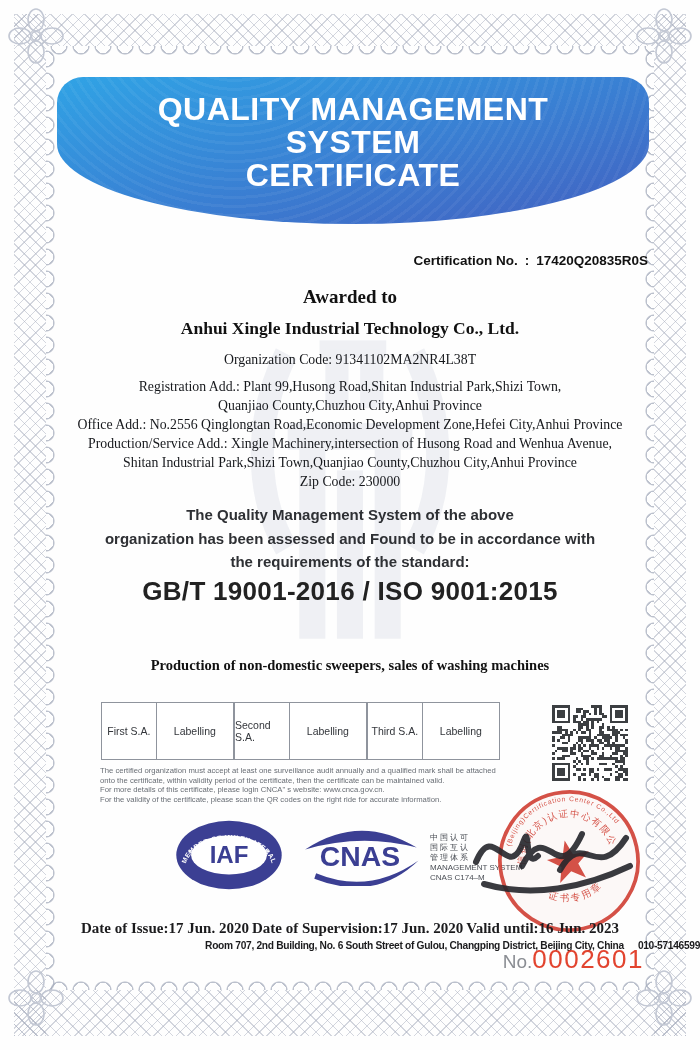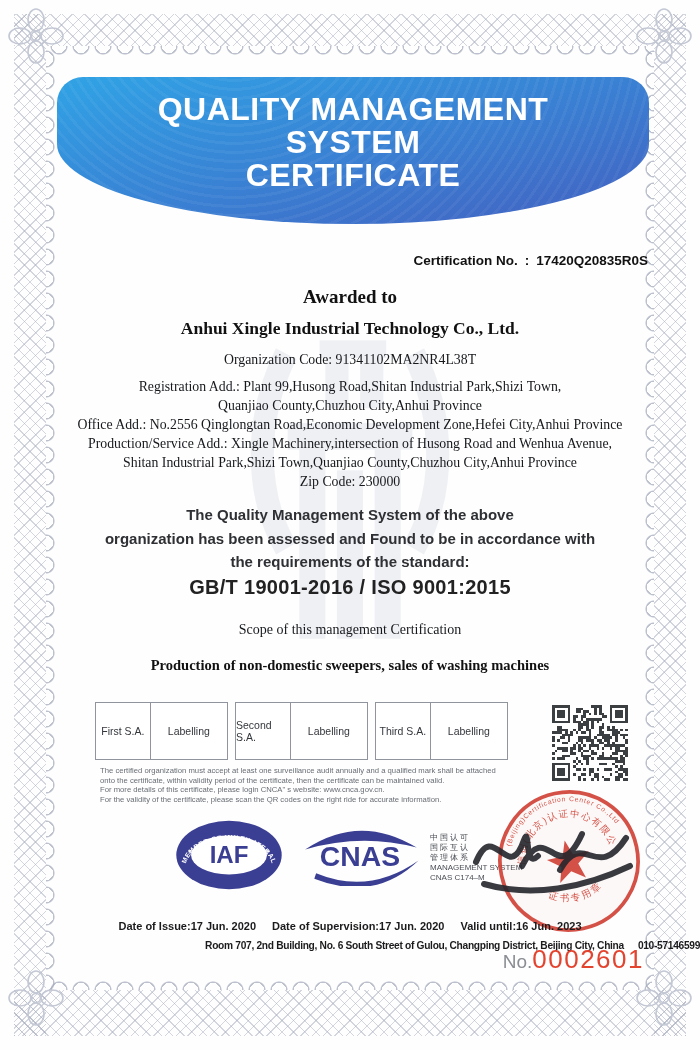--- a/index.html
+++ b/index.html
@@ -46,26 +46,26 @@
   
   .certline{position:absolute;top:253px;right:52px;display:flex;gap:7px;align-items:flex-end;
     font-family:"Liberation Sans",sans-serif;font-weight:700;font-size:13.5px;color:#111;}
   .awarded{position:absolute;left:0;right:0;top:286px;text-align:center;font-weight:700;font-size:19px;color:#111;}
   .company{position:absolute;left:0;right:0;top:318px;text-align:center;font-weight:700;font-size:17.5px;color:#111;}
   .orgcode{position:absolute;left:0;right:0;top:352px;text-align:center;font-size:13.8px;color:#16181c;}
   .addr{position:absolute;left:40px;right:40px;top:377px;text-align:center;font-size:13.8px;line-height:19px;color:#16181c;}
   .statement{position:absolute;left:40px;right:40px;top:503px;text-align:center;
     font-family:"Liberation Sans",sans-serif;font-weight:700;font-size:15px;line-height:23.5px;color:#2e3034;}
   .standard{position:absolute;left:0;right:0;top:576px;text-align:center;
-    font-family:"Liberation Sans",sans-serif;font-weight:700;font-size:20px;letter-spacing:.3px;color:#222;}
+    font-family:"Liberation Sans",sans-serif;font-weight:700;font-size:26px;letter-spacing:.3px;color:#222;}
   .scope{position:absolute;left:0;right:0;top:622px;text-align:center;font-size:14px;color:#16181c;}
   .production{position:absolute;left:0;right:0;top:657px;text-align:center;font-weight:700;font-size:14.5px;color:#111;}
 
   
-  .audit-row{position:absolute;left:95px;top:702px;display:flex;gap:7px;}
+  .audit-row{position:absolute;left:101px;top:702px;display:flex;gap:0;}
   .audit-box{display:flex;width:131px;height:56px;border:1.5px solid #8f949d;background:rgba(255,255,255,.6);}
   .cell-a{width:41%;border-right:1.5px solid #8f949d;display:flex;align-items:center;justify-content:center;
     font-family:"Liberation Sans",sans-serif;font-size:10.5px;color:#33363b;}
   .cell-b{flex:1;display:flex;align-items:center;justify-content:center;
     font-family:"Liberation Sans",sans-serif;font-size:10.5px;color:#33363b;}
 
   .qr{position:absolute;left:552px;top:705px;width:76px;height:76px;}
 
   .fineprint{position:absolute;left:100px;top:766px;width:450px;
     font-family:"Liberation Sans",sans-serif;font-size:7.7px;line-height:9.7px;color:#686d74;}
@@ -76,22 +76,22 @@
     font-size:13px;letter-spacing:3px;color:#3a6cc8;}
   .iaf-logo{position:absolute;left:172px;top:818px;}
   .cnas-logo{position:absolute;left:296px;top:822px;}
   .acc-text{position:absolute;left:430px;top:833px;font-family:"Liberation Sans",sans-serif;
     font-size:8px;line-height:10px;color:#4a4e55;}
   .acc-text .zh{letter-spacing:2px;}
   .seal{position:absolute;left:494px;top:786px;width:150px;height:150px;transform:rotate(-12deg);opacity:.88;}
   .signature{position:absolute;left:462px;top:798px;width:195px;height:110px;}
 
   
-  .dates{position:absolute;left:0;right:0;top:920px;display:flex;justify-content:center;gap:16px;
-    font-family:Liberation Sans, sans-serif;font-weight:700;font-size:11px;color:#1b1b1d;}
+  .dates{position:absolute;left:0;right:0;top:920px;display:flex;justify-content:center;gap:3px;
+    font-family:Liberation Serif, serif;font-weight:700;font-size:15px;color:#1b1b1d;}
   .footer-addr{position:absolute;left:0;right:0;top:940px;display:flex;justify-content:flex-end;gap:14px;
     font-family:Liberation Sans, sans-serif;font-weight:700;font-size:10.2px;letter-spacing:-.3px;color:#1b1b1d;}
   .serial{position:absolute;right:56px;top:944px;display:flex;align-items:baseline;}
   .serial-label{font-family:"Liberation Sans",sans-serif;font-size:19px;color:#8a8d93;}
   .serial-num{font-family:"Liberation Sans",sans-serif;font-size:26px;letter-spacing:1.5px;color:#e2442f;}
 </style>
 </head>
 <body>
 
 <div class="page">
@@ -183,21 +183,20 @@
     <div>Zip Code: 230000</div>
   </div>
 
   <div class="statement">
     <div>The Quality Management System of the above</div>
     <div>organization has been assessed and Found to be in accordance with</div>
     <div>the requirements of the standard:</div>
   </div>
 
   <div class="standard">GB/T 19001-2016 / ISO 9001:2015</div>
-  <div class="scope">Scope of this management Certification</div>
   <div class="production">Production of non-domestic sweepers, sales of washing machines</div>
 
   <div class="audit-row">
     <div class="audit-box">
       <div class="cell-a">First S.A.</div>
       <div class="cell-b">Labelling</div>
     </div>
     <div class="audit-box">
       <div class="cell-a">Second S.A.</div>
       <div class="cell-b">Labelling</div>

